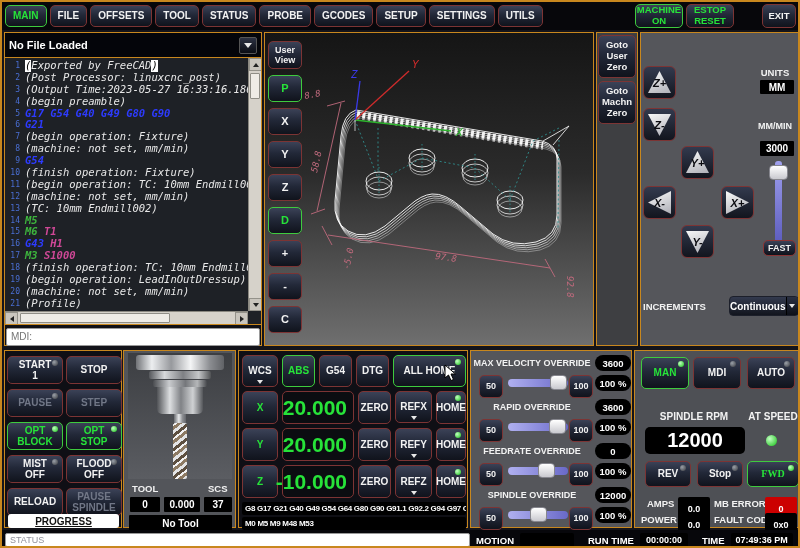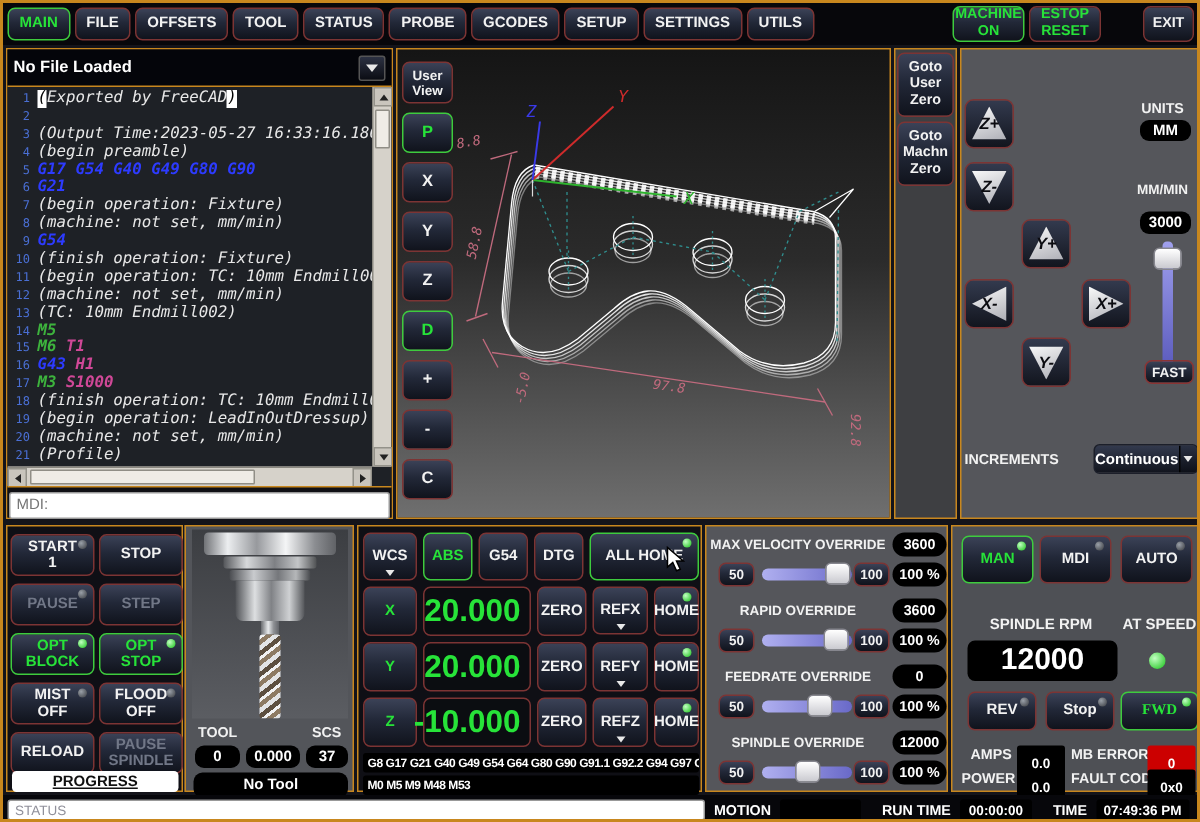--- a/index.html
+++ b/index.html
@@ -9,21 +9,21 @@
   
   .btn{position:absolute;background:linear-gradient(180deg,#3b4257 0%,#222838 45%,#10131c 100%);
        border:1px solid #7c3434;border-radius:5px;color:#f2f2f2;font-weight:700;font-size:10px;
        display:flex;align-items:center;justify-content:center;text-align:center;line-height:1.15;
        white-space:pre-line;cursor:default;}
   .btn.green{border-color:#3ecb3e;color:#27e339;}
   .btn.disabled{color:#717787;}
   .led{position:absolute;top:3px;right:4px;width:6px;height:6px;border-radius:50%;
        background:radial-gradient(circle at 35% 35%,#9aa0a8,#35373c);}
   .led.on{background:radial-gradient(circle at 35% 35%,#c2ffc2,#14c014);}
-  .disp{position:absolute;background:#000;border-radius:6px;color:#fff;font-weight:700;
+  .disp{position:absolute;background:#000;border-radius:1px;color:#fff;font-weight:700;
         display:flex;align-items:center;justify-content:center;}
   .lbl{position:absolute;color:#f2f2f2;font-weight:700;white-space:nowrap;}
   .arr{width:0;height:0;border-left:4px solid transparent;border-right:4px solid transparent;border-top:5px solid #e8e8e8;}
   .arr.small{border-left-width:3px;border-right-width:3px;border-top-width:4px;}
   
   .topbar{position:absolute;left:0;top:0;width:100%;height:28px;background:#07070b;display:flex;align-items:center;}
   .menu-btn{position:static;height:22px;padding:0 7px;margin-left:3px;flex:none;}
   .tb-right{margin-left:auto;display:flex;align-items:center;}
   .tb-right .btn{position:static;width:48px;height:24px;font-size:9.5px;margin-left:3px;}
   .tb-right .exit{width:34px;margin-left:28px;margin-right:2px;}
@@ -115,21 +115,21 @@
   .axis-lab{color:#27e339;font-size:20px;}
   .dro-val{position:absolute;background:#0b0d11;border:1px solid #7c3434;border-radius:5px;color:#27e339;
            font-size:21px;font-weight:700;display:flex;align-items:center;justify-content:flex-end;padding-right:6px;}
   .gline{position:absolute;left:3px;width:224px;height:13px;background:#000;border-radius:2px;color:#fff;
          font-size:8px;font-weight:700;letter-spacing:-0.3px;display:flex;align-items:center;padding:0 3px;overflow:hidden;white-space:nowrap;}
   .ref-arr{position:absolute;bottom:2px;left:50%;transform:translateX(-50%);}
   .cursor{position:absolute;z-index:5;}
   .ovr-panel{left:468px;width:162px;background:#55565b;}
   .ovr-lab{font-size:9px;} 
   .ovr-val{width:36px;height:16px;font-size:9.5px;border-radius:8px;}
-  .ovr-btn{width:24px;height:16px;font-size:9px;}
+  .ovr-btn{width:24px;height:23px;font-size:9px;}
   .hslider{position:absolute;height:8px;border-radius:4px;background:linear-gradient(90deg,#b0b0f0,#6969c8);}
   .hthumb{position:absolute;top:-4px;width:17px;height:15px;background:linear-gradient(180deg,#fff,#c9c9cf);
           border:1px solid #86868e;border-radius:4px;}
   .spn-panel{left:632px;width:166px;background:#4e5055;}
   .stat-lab{font-size:9.5px;} .stat-box{width:32px;height:23px;font-size:9px;border-radius:2px;}
   .stat-box.err{background:#cc0000;}
   
   .statusbar{position:absolute;left:0;top:528px;width:100%;height:20px;background:#07070b;
              display:flex;align-items:center;gap:6px;padding:0 3px;}
   .status-field{flex:none;width:465px;height:14px;background:#fff;border-radius:2px;border:1px solid #999;
@@ -168,21 +168,21 @@
     <div class="panel gcode-panel">
       <div class="gc-head">
         <span class="gc-title">No File Loaded</span>
         <div class="gc-combo">
             <div class="arr"></div>
           </div>
       </div>
       <div class="code-wrap">
         <div class="code-lines">
             <div class="cl"><span class="ln">1</span><span class="sg-hl">(</span><span class="sg-c">Exported by FreeCAD</span><span class="sg-hl">)</span></div>
-            <div class="cl"><span class="ln">2</span></div>
+            <div class="cl"><span class="ln">2</span><span class="sg-c">(Post Processor: linuxcnc_post)</span></div>
             <div class="cl"><span class="ln">3</span><span class="sg-c">(Output Time:2023-05-27 16:33:16.1865</span></div>
             <div class="cl"><span class="ln">4</span><span class="sg-c">(begin preamble)</span></div>
             <div class="cl"><span class="ln">5</span><span class="sg-g">G17 G54 G40 G49 G80 G90</span></div>
             <div class="cl"><span class="ln">6</span><span class="sg-g">G21</span></div>
             <div class="cl"><span class="ln">7</span><span class="sg-c">(begin operation: Fixture)</span></div>
             <div class="cl"><span class="ln">8</span><span class="sg-c">(machine: not set, mm/min)</span></div>
             <div class="cl"><span class="ln">9</span><span class="sg-g">G54</span></div>
             <div class="cl"><span class="ln">10</span><span class="sg-c">(finish operation: Fixture)</span></div>
             <div class="cl"><span class="ln">11</span><span class="sg-c">(begin operation: TC: 10mm Endmill002</span></div>
             <div class="cl"><span class="ln">12</span><span class="sg-c">(machine: not set, mm/min)</span></div>

